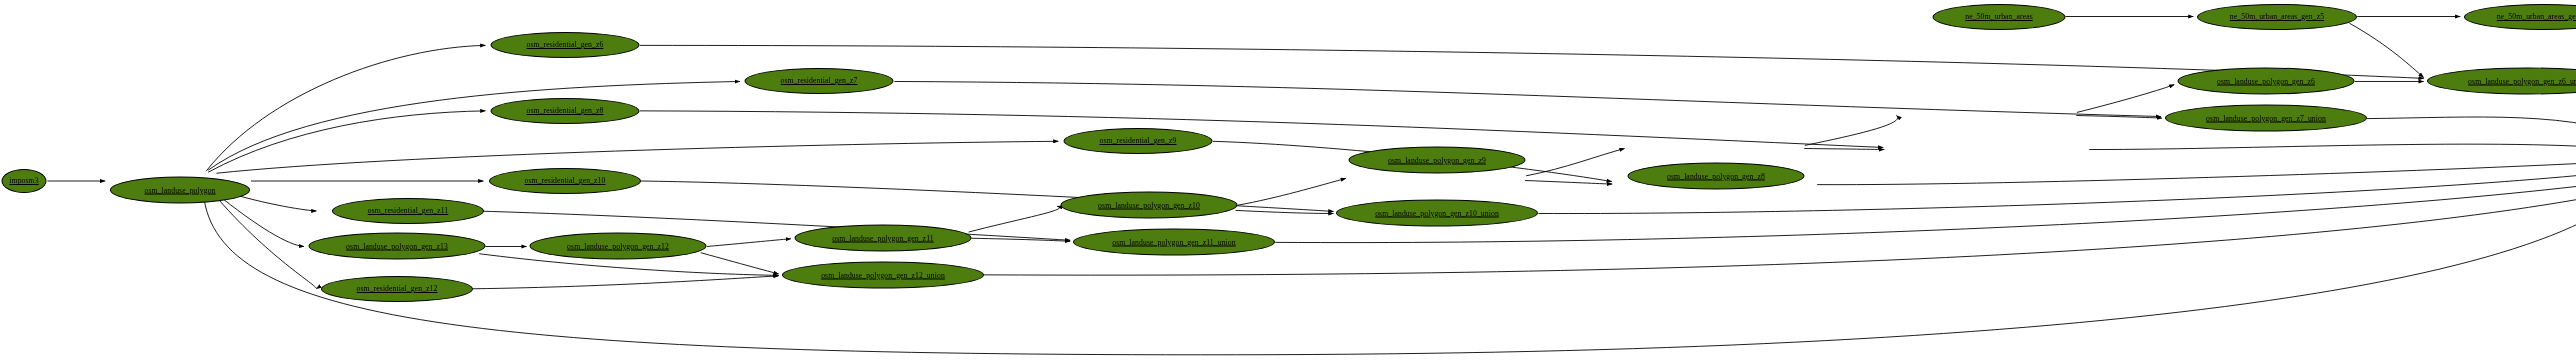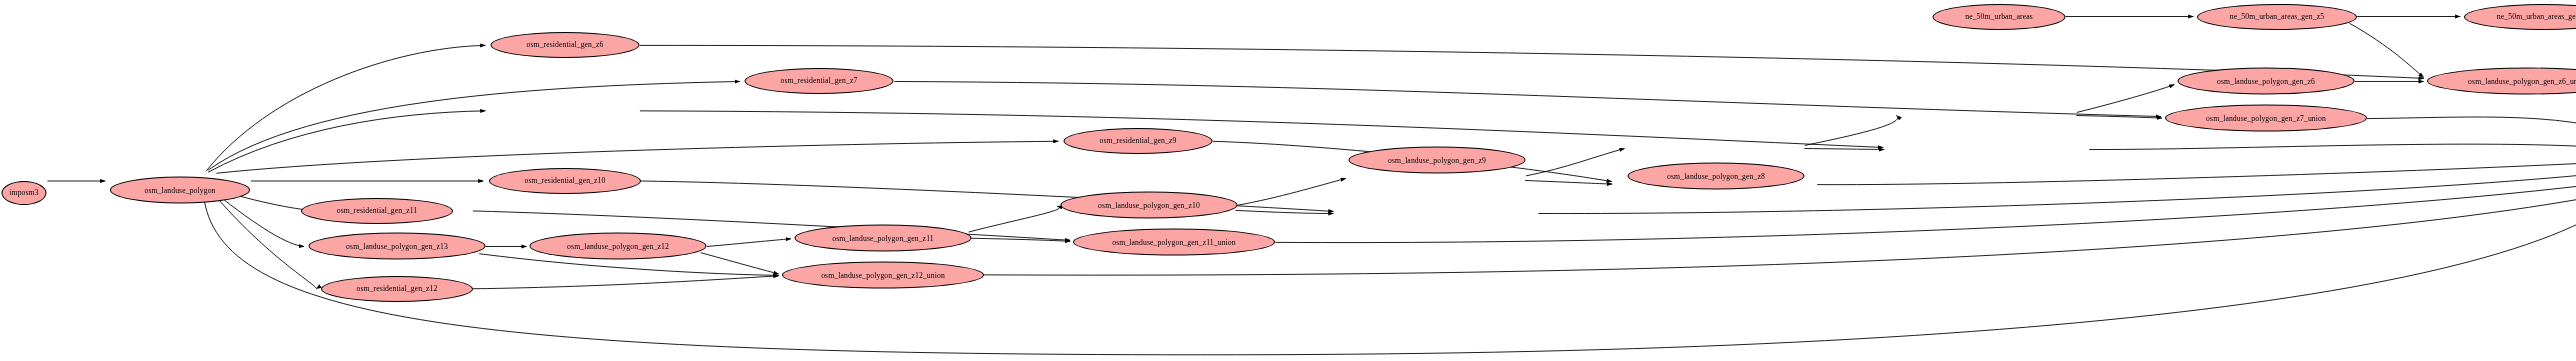--- a/index.html
+++ b/index.html
@@ -1,22 +1,22 @@
 <!DOCTYPE html>
 <html style="font-size:8.2px"><head>
 <meta charset="utf-8">
 <style>
   html,body{margin:0;padding:0;background:#ffffff;}
   #stage{position:relative;width:2741px;height:362px;background:#ffffff;
          font-family:"Liberation Serif", serif;overflow:hidden;}
   svg#wires{position:absolute;left:0;top:0;width:2741px;height:362px;}
   .node{position:absolute;transform:translate(-50%,-50%);
         display:flex;align-items:center;justify-content:center;
-        border:0.7px solid #000;border-radius:50%;background:#fca5a5;
-        color:#000;white-space:nowrap;box-sizing:border-box;}
+        border:0.7px solid #000;border-radius:50%;background:#4d7c0f;
+        color:#000;white-space:nowrap;box-sizing:border-box;text-decoration:underline;}
   .node span{font-size:7.7px;line-height:1;letter-spacing:0.1px;}
 </style>
 </head>
 <body>
 
 <div id="stage">
   <svg id="wires" viewBox="0 0 5320 702" preserveAspectRatio="none">
     <defs>
       <marker id="ah" markerWidth="11" markerHeight="8" refX="10" refY="4" orient="auto" markerUnits="userSpaceOnUse">
         <path d="M0,0 L11,4 L0,8 z" fill="#000"></path>
@@ -74,39 +74,42 @@
       <path d="M5102,158 C5110,190 5120,230 5140,262"></path>
 
       <path d="M4009,32 L4257,32"></path>
       <path d="M4575,32 L4775,32"></path>
       <path d="M4560,45 C4640,90 4680,130 4704,150"></path>
       <path d="M5093,32 C5180,90 5200,160 5140,214"></path>
       <path d="M5080,46 C5160,110 5190,190 5142,246"></path>
     </g>
   </svg>
 
-  <div class="node" style="left: 24px; top: 181px; width: 45px; height: 24px; margin-top: 12px;">
+  <div class="node" style="left: 24px; top: 181px; width: 45px; height: 24px;">
       <span>imposm3</span>
     </div>
   <div class="node" style="left: 180px; top: 190px; width: 140px; height: 27px;">
       <span>osm_landuse_polygon</span>
     </div>
   <div class="node" style="left: 565px; top: 45px; width: 149px; height: 26px;">
       <span>osm_residential_gen_z6</span>
     </div>
   <div class="node" style="left: 819px; top: 81px; width: 149px; height: 26px;">
       <span>osm_residential_gen_z7</span>
     </div>
+  <div class="node" style="left: 565px; top: 111px; width: 149px; height: 26px;">
+      <span>osm_residential_gen_z8</span>
+    </div>
   <div class="node" style="left: 1138px; top: 141px; width: 149px; height: 26px;">
       <span>osm_residential_gen_z9</span>
     </div>
   <div class="node" style="left: 565px; top: 181px; width: 152px; height: 26px;">
       <span>osm_residential_gen_z10</span>
     </div>
-  <div class="node" style="left: 377px; top: 211px; width: 152px; height: 26px;">
+  <div class="node" style="left: 408px; top: 211px; width: 152px; height: 26px;">
       <span>osm_residential_gen_z11</span>
     </div>
   <div class="node" style="left: 397px; top: 289px; width: 152px; height: 26px;">
       <span>osm_residential_gen_z12</span>
     </div>
   <div class="node" style="left: 397px; top: 246px; width: 177px; height: 27px;">
       <span>osm_landuse_polygon_gen_z13</span>
     </div>
   <div class="node" style="left: 618px; top: 246px; width: 177px; height: 27px;">
       <span>osm_landuse_polygon_gen_z12</span>
@@ -115,20 +118,23 @@
       <span>osm_landuse_polygon_gen_z11</span>
     </div>
   <div class="node" style="left: 883px; top: 275px; width: 202px; height: 27px;">
       <span>osm_landuse_polygon_gen_z12_union</span>
     </div>
   <div class="node" style="left: 1174px; top: 242px; width: 202px; height: 27px;">
       <span>osm_landuse_polygon_gen_z11_union</span>
     </div>
   <div class="node" style="left: 1149px; top: 205px; width: 177px; height: 27px;">
       <span>osm_landuse_polygon_gen_z10</span>
+    </div>
+  <div class="node" style="left: 1437px; top: 213px; width: 202px; height: 27px;">
+      <span>osm_landuse_polygon_gen_z10_union</span>
     </div>
   <div class="node" style="left: 1437px; top: 160px; width: 177px; height: 27px;">
       <span>osm_landuse_polygon_gen_z9</span>
     </div>
   <div class="node" style="left: 1716px; top: 145px; width: 177px; height: 27px; margin-top: 31px;">
       <span>osm_landuse_polygon_gen_z8</span>
     </div>
   <div class="node" style="left: 2266px; top: 118px; width: 202px; height: 27px; text-align: right;">
       <span>osm_landuse_polygon_gen_z7_union</span>
     </div>

